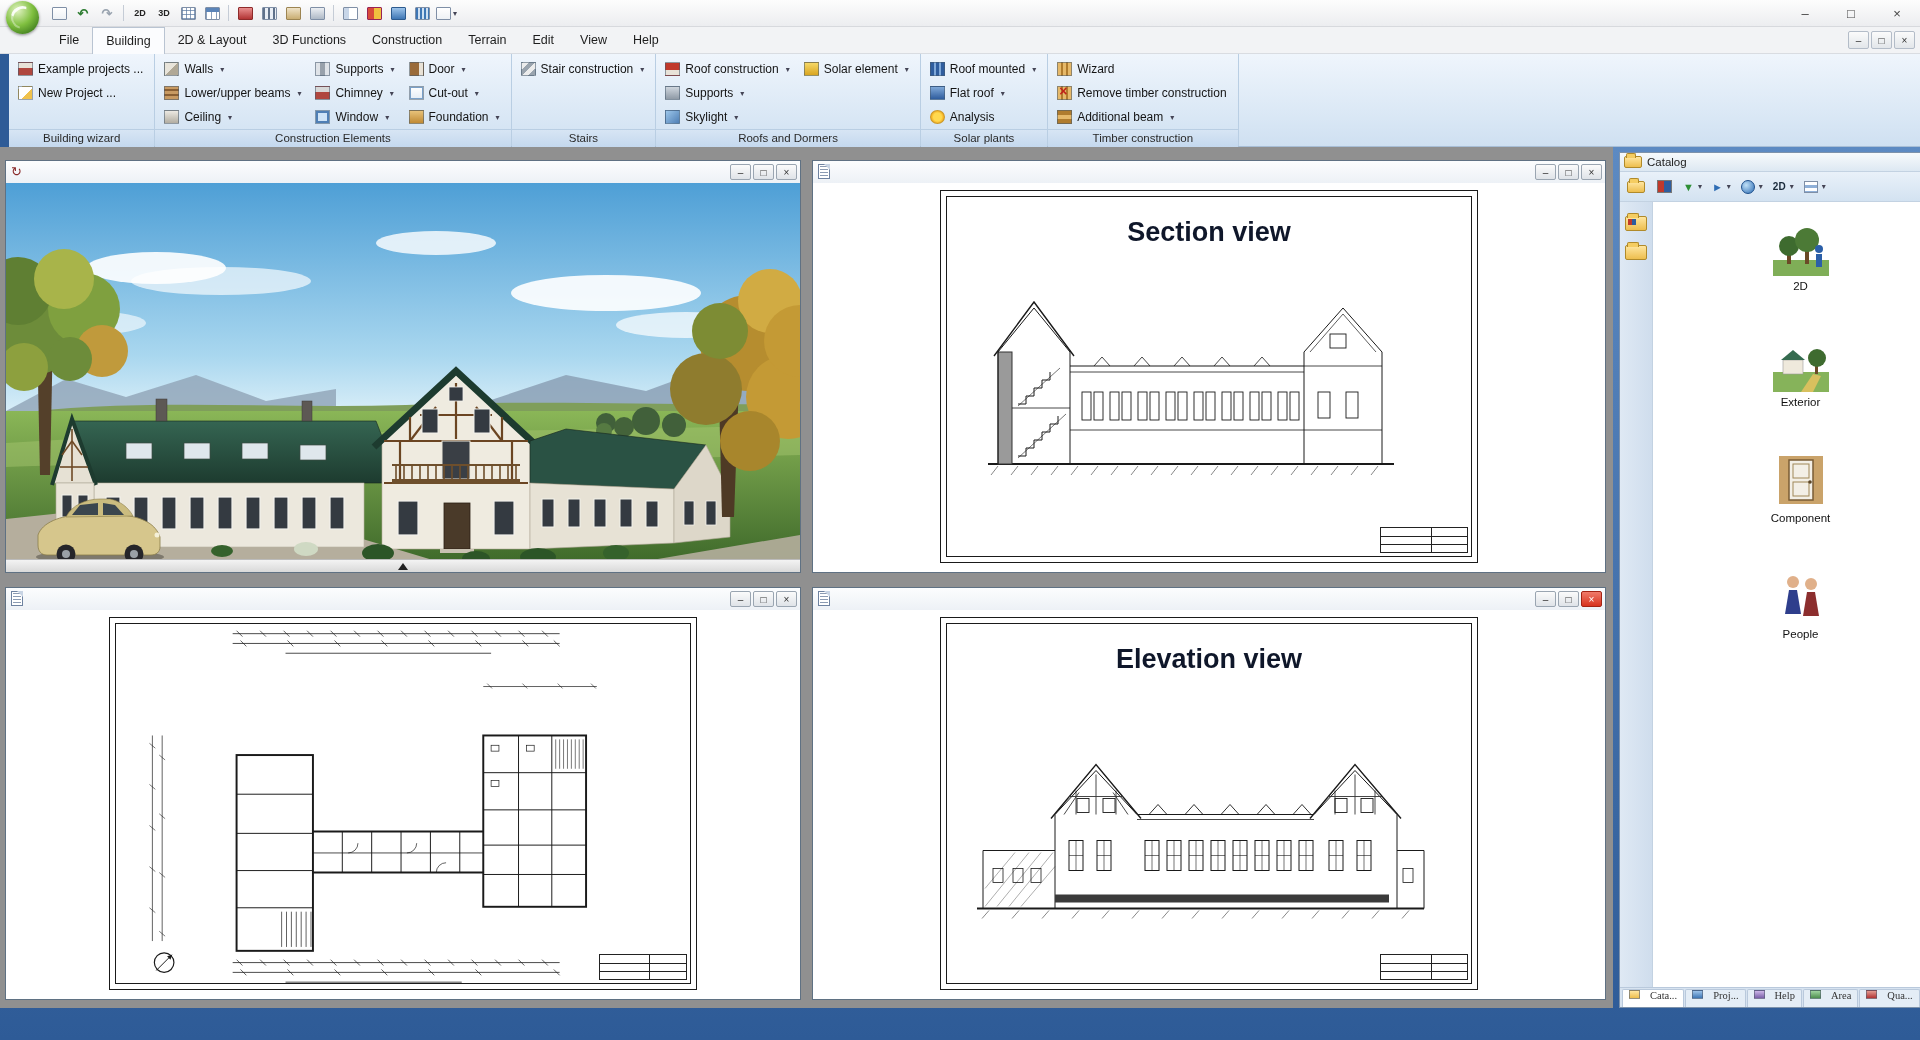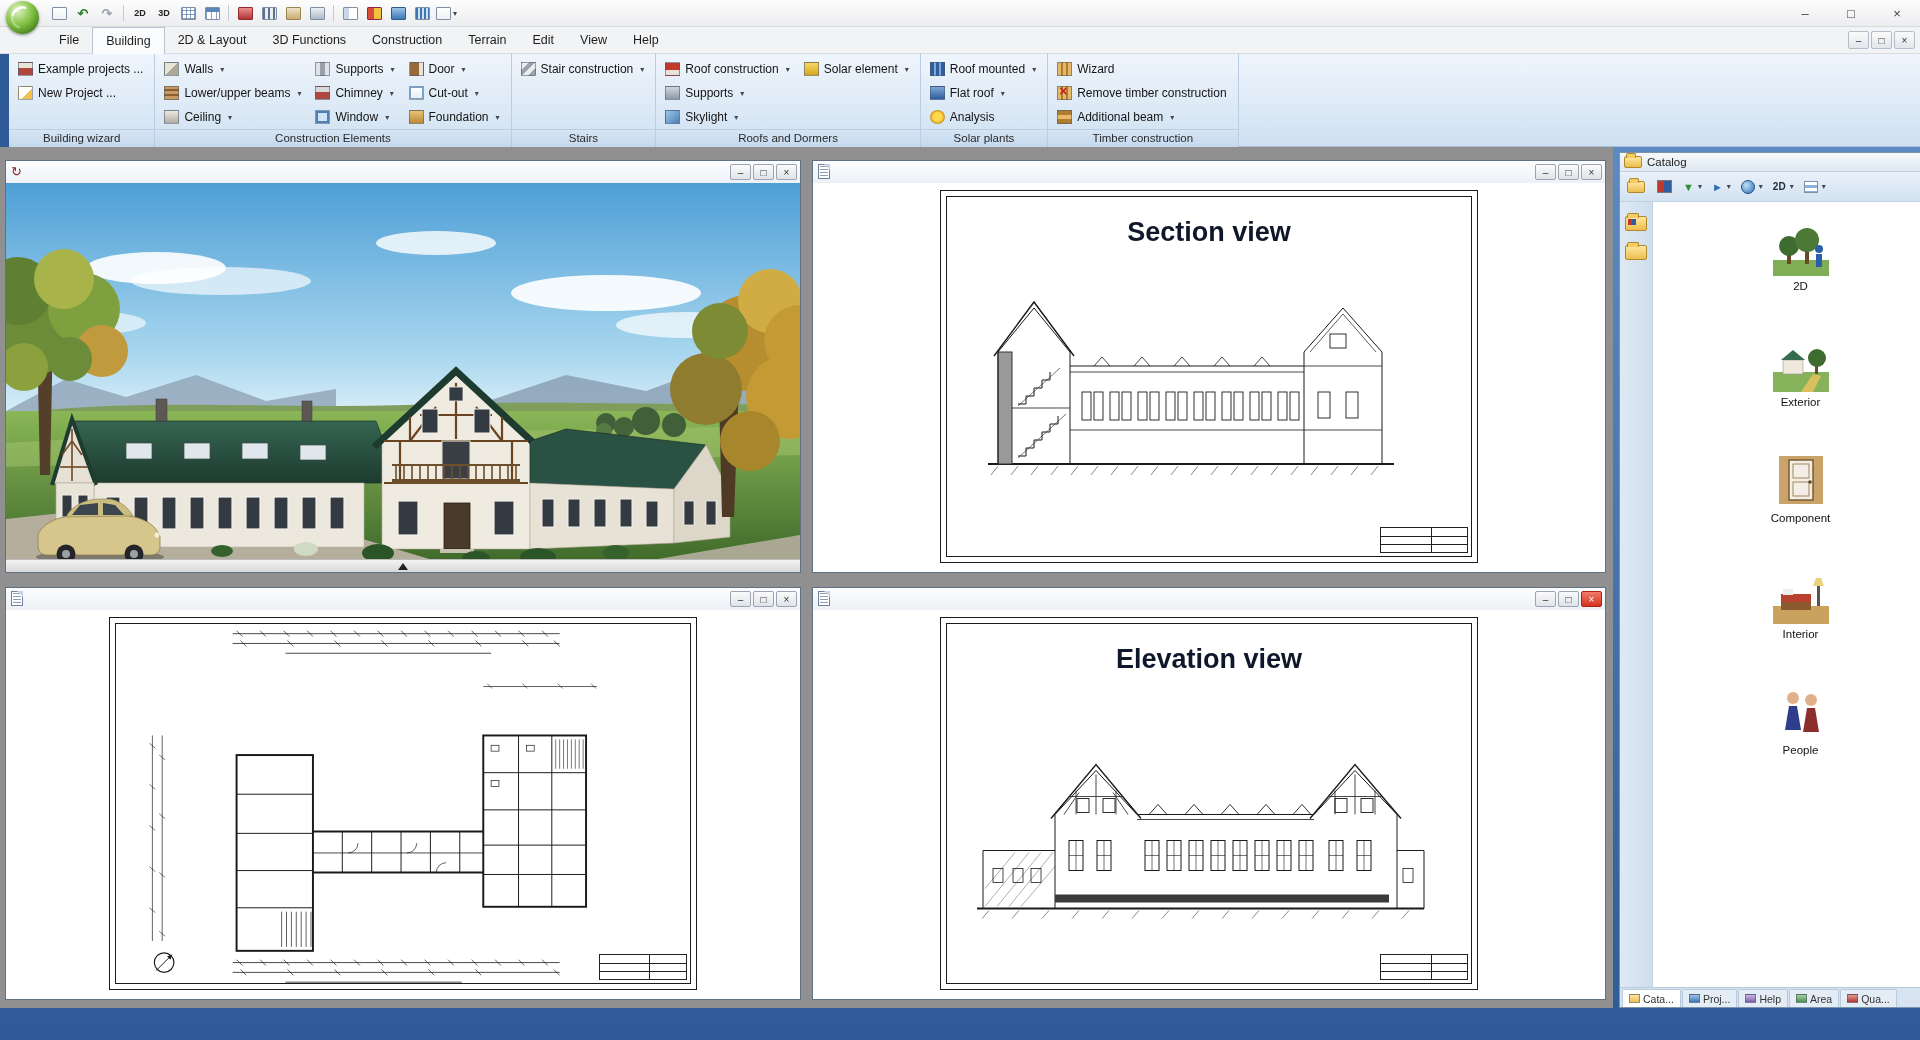--- a/index.html
+++ b/index.html
@@ -163,23 +163,23 @@
     background:#f5cd62; border:1px solid #b08a2a; border-bottom:none; border-radius:2px 2px 0 0; }
   .railfold.tag::after { content:""; position:absolute; left:2px; top:2px; width:8px; height:6px;
     background:linear-gradient(90deg,#c0392b 50%,#2e5d9e 50%); }
   .cat-list { flex:1; display:flex; flex-direction:column; align-items:center; padding-top:18px; gap:44px;
     overflow:hidden; }
   .cat-item { display:flex; flex-direction:column; align-items:center; gap:4px; width:120px; }
   .cat-thumb { width:56px; height:56px; }
   .cat-label { font-size:11.5px; color:#111; }
   .cat-tabs { height:20px; display:flex; background:#d7e3f0; border-top:1px solid #b9c9dc;
     padding-left:2px; align-items:flex-end; }
-  .ctab { height:18px; display:flex; align-items:center; gap:3px; padding:0 6px; font-size:10.5px;
+  .ctab { height:18px; display:flex; align-items:flex-start; gap:10px; padding:0 6px; font-size:10.5px;
     color:#333; border:1px solid #b9c9dc; border-bottom:0; background:#e4edf6; margin-right:1px;
-    border-radius:2px 2px 0 0; }
+    border-radius:2px 2px 0 0;font-family:Liberation Serif, serif; }
   .ctab.active { background:#fff; }
   .cti { width:11px; height:9px; border:1px solid rgba(80,90,110,.6); display:inline-block; }
   .cti.c1 { background:linear-gradient(#ffe6a0,#edbe4e); }
   .cti.c2 { background:linear-gradient(#9cc3ea,#3e76b4); }
   .cti.c3 { background:linear-gradient(#cdb6e8,#7a5fa8); }
   .cti.c4 { background:linear-gradient(#9fd49f,#4f8f4f); }
   .cti.c5 { background:linear-gradient(#e49a90,#b23434); }
 
   .statusband { position:absolute; left:0; right:0; bottom:0; height:28px; }
 </style>
@@ -848,31 +848,20 @@
             <svg class="cat-thumb" viewBox="0 0 56 56">
               <rect x="6" y="4" width="44" height="48" fill="#caa36a"></rect>
               <rect x="16" y="8" width="24" height="40" fill="#f3efe6" stroke="#7a5c35" stroke-width="1.5"></rect>
               <rect x="20" y="12" width="16" height="14" fill="none" stroke="#a08757" stroke-width="1"></rect>
               <rect x="20" y="30" width="16" height="14" fill="none" stroke="#a08757" stroke-width="1"></rect>
               <circle cx="37" cy="30" r="1.8" fill="#5a4526"></circle>
             </svg>
             <span class="cat-label">Component</span>
           </div>
 
-          <div class="cat-item">
-            <svg class="cat-thumb" viewBox="0 0 56 56">
-              <rect x="0" y="38" width="56" height="18" fill="#c9a35e"></rect>
-              <rect x="8" y="26" width="30" height="16" fill="#8a5a2e"></rect>
-              <rect x="8" y="26" width="30" height="8" fill="#b8402e"></rect>
-              <rect x="10" y="21" width="10" height="6" fill="#eee"></rect>
-              <rect x="44" y="18" width="3" height="20" fill="#555"></rect>
-              <polygon points="40,18 51,18 48,10 43,10" fill="#e8d27a"></polygon>
-            </svg>
-            <span class="cat-label">Interior</span>
-          </div>
 
           <div class="cat-item">
             <svg class="cat-thumb" viewBox="0 0 56 56">
               <circle cx="20" cy="14" r="6" fill="#e0b08a"></circle>
               <polygon points="12,46 16,22 24,22 28,46" fill="#2e3e8c"></polygon>
               <circle cx="38" cy="16" r="6" fill="#e0b08a"></circle>
               <polygon points="30,48 34,24 42,24 46,48" fill="#8c2e2e"></polygon>
             </svg>
             <span class="cat-label">People</span>
           </div>

